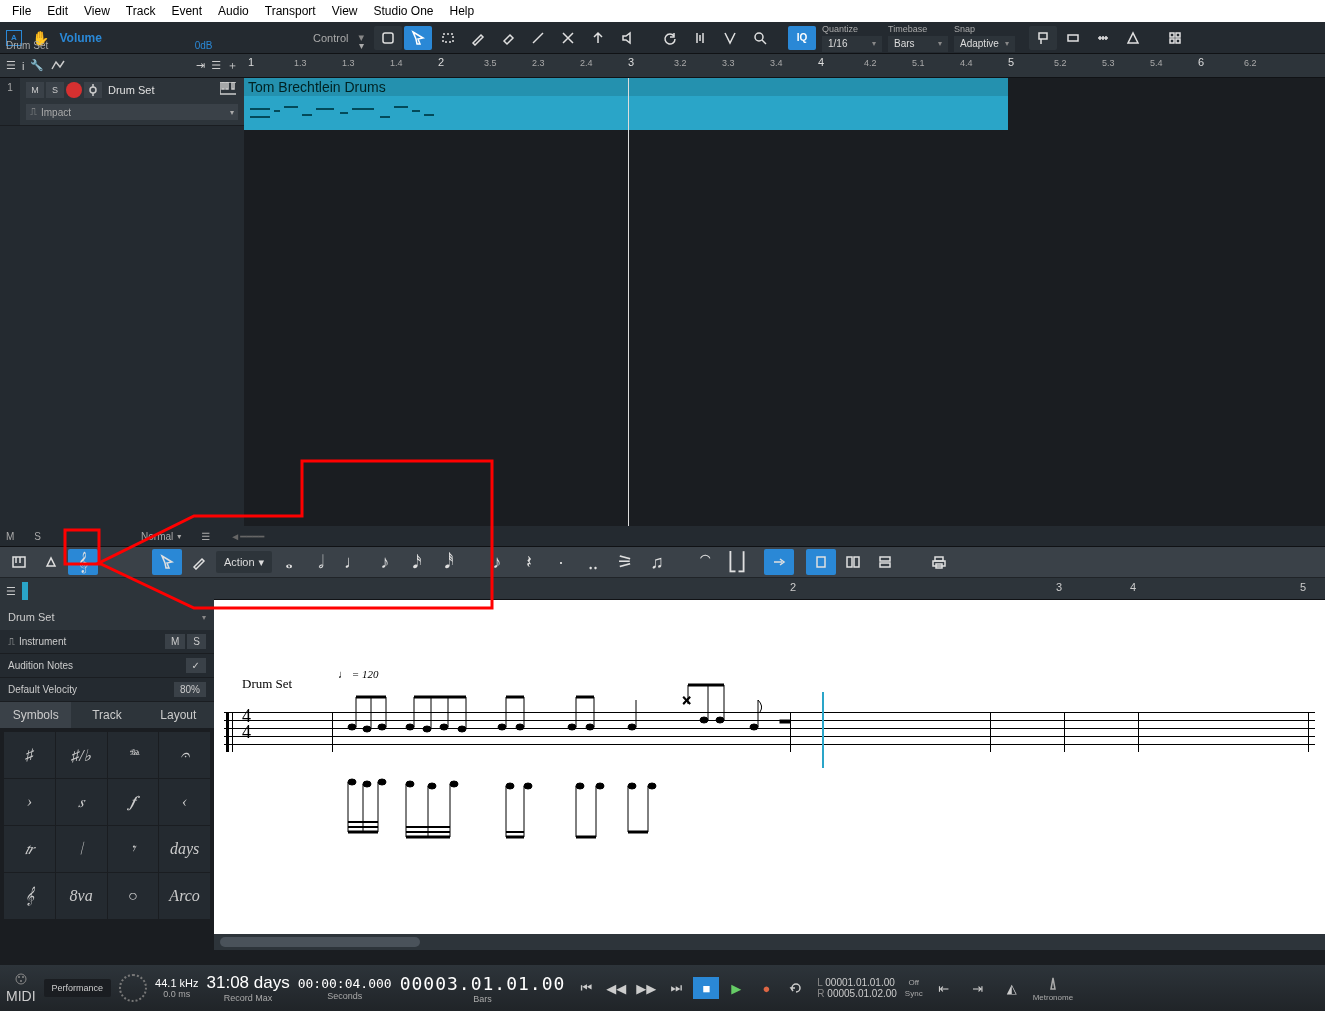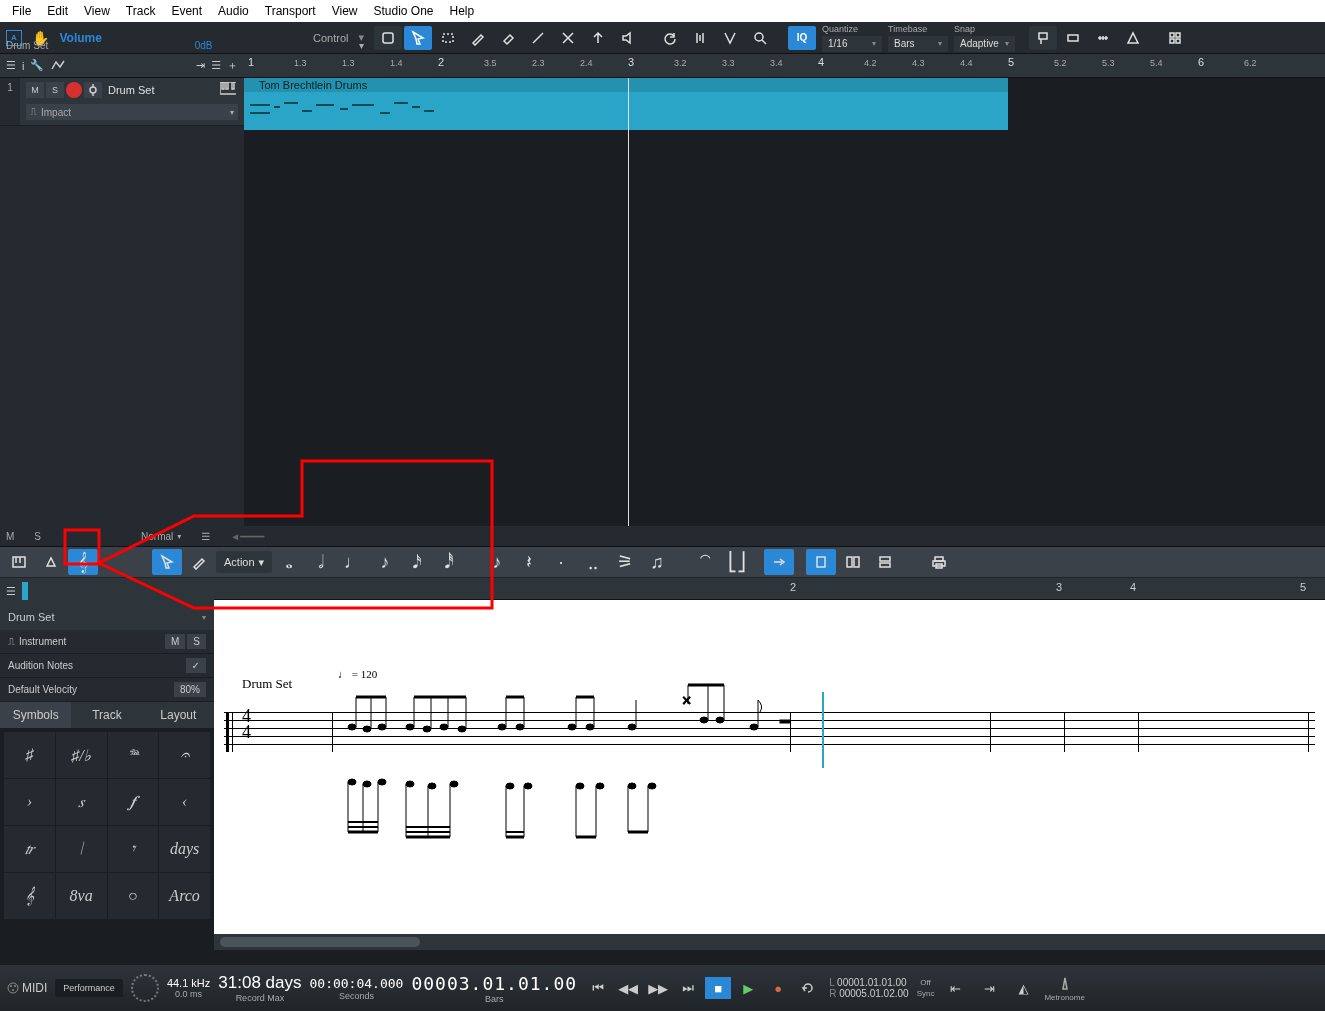--- a/index.html
+++ b/index.html
@@ -44,21 +44,21 @@
 .track .body { flex: 1; padding: 4px 6px; }
 .track .btns { display: flex; gap: 2px; align-items: center; }
 .ms { width: 18px; height: 16px; background: #3a4148; display: flex; align-items: center; justify-content: center; font-size: 9px; color: #ccc; }
 .ms.rec { background: #d63030; border-radius: 50%; width: 16px; height: 16px; }
 .ms.mon { width: 18px; height: 16px; background: #3a4148; }
 .track .name { color: #e0e0e0; font-size: 11px; margin-left: 4px; }
 .track .inst-row { display: flex; align-items: center; gap: 4px; margin-top: 6px; background: #3a4148; height: 16px; padding: 0 4px; font-size: 10px; color: #aaa; }
 .track .kbd { width: 18px; height: 14px; display: flex; align-items: center; }
 .arrange-canvas { flex: 1; position: relative; background: #1a1d21; }
 .clip { position: absolute; background: #2aa5c8; top: 0; height: 52px; }
-.clip .title { font-size: 11px; color: #022; background: rgba(0,0,0,0.12); padding: 1px 15px; }
+.clip .title { font-size: 14px; color: #022; background: rgba(0,0,0,0.12); padding: 1px 4px; }
 .clip .midi { height: 30px; position: relative; margin-top: 2px; }
 .clip .midi span { position: absolute; height: 2px; background: #034a5a; }
 .playline { position: absolute; top: 0; bottom: 0; width: 1px; background: #ddd; }
 
 
 .track-foot { height: 20px; background: #242a30; display: flex; align-items: center; padding: 0 6px; gap: 20px; color: #aaa; font-size: 10px; }
 .track-foot .combo { display: flex; align-items: center; gap: 4px; }
 
 
 .editor-toolbar { height: 32px; background: #3a4148; display: flex; align-items: center; padding: 0 4px; gap: 2px; border-top: 1px solid #101215; border-bottom: 1px solid #202428; }
@@ -77,31 +77,31 @@
 .side-tabs { display: flex; height: 26px; }
 .side-tabs div { flex: 1; display: flex; align-items: center; justify-content: center; font-size: 12px; background: #2d343a; }
 .side-tabs div.active { background: #3a4148; }
 .symgrid { flex: 1; display: grid; grid-template-columns: repeat(4, 1fr); grid-auto-rows: 46px; gap: 1px; background: #1a1d21; padding: 4px; }
 .symgrid div { background: #242a30; display: flex; align-items: center; justify-content: center; font-size: 16px; color: #ccc; font-style: italic; font-family: Georgia, serif; }
 .editor-canvas { flex: 1; background: #fff; position: relative; }
 .editor-ruler { height: 22px; background: #2d343a; border-bottom: 1px solid #101215; position: relative; padding-left: 120px; }
 .editor-ruler .et { position: absolute; color: #ccc; font-size: 11px; top: 3px; }
 .score-area { position: absolute; top: 22px; left: 0; right: 0; bottom: 16px; background: #fff; overflow: hidden; }
 .score-area .instr-label { position: absolute; left: 28px; top: 76px; color: #000; font-size: 13px; font-family: Georgia, serif; }
-.score-area .tempo { position: absolute; left: 124px; top: 68px; color: #000; font-size: 11px; font-family: Georgia, serif; }
+.score-area .tempo { position: absolute; left: 124px; top: 68px; color: #000; font-size: 11px; font-family: Georgia, serif; font-style: italic; }
 .staff { position: absolute; left: 10px; right: 10px; top: 112px; height: 40px; }
 .staff .line { position: absolute; left: 0; right: 0; height: 1px; background: #000; }
 .barline { position: absolute; top: 112px; height: 40px; width: 1px; background: #000; }
 .play-cursor { position: absolute; top: 92px; height: 76px; width: 2px; background: #2aa5c8; }
 .hscroll { position: absolute; left: 0; right: 0; bottom: 0; height: 16px; background: #2d343a; }
 .hscroll .thumb { position: absolute; left: 6px; width: 200px; top: 3px; height: 10px; background: #4a525a; border-radius: 5px; }
 
 
 .transport { position: absolute; left: 0; right: 0; bottom: 0; height: 46px; background: linear-gradient(#2d343a, #202428); display: flex; align-items: center; color: #ccc; padding: 0 6px; gap: 8px; }
-.transport .midi-ind { display: flex; flex-direction: row; align-items: center; gap: 2px; font-size: 12px; }
+.transport .midi-ind { display: flex; flex-direction: column; align-items: center; gap: 2px; font-size: 14px; }
 .transport .perf { display: flex; flex-direction: column; font-size: 9px; background: #1a1d21; padding: 4px 8px; border-radius: 2px; }
 .transport .spinner { width: 28px; height: 28px; border: 2px dotted #777; border-radius: 50%; }
 .transport .read { display: flex; flex-direction: column; font-size: 9px; color: #aaa; align-items: center; }
 .transport .big { font-family: "Segoe UI", monospace; font-size: 18px; color: #fff; letter-spacing: 1px; }
 .transport .btns { display: flex; gap: 4px; align-items: center; }
 .transport .pbtn { width: 26px; height: 22px; display: flex; align-items: center; justify-content: center; color: #ccc; font-size: 13px; }
 .transport .pbtn.stop { background: #2a88d6; color: #fff; }
 .locators { display: flex; flex-direction: column; font-size: 10px; font-family: monospace; }
 .locators .l::before { content: "L "; color: #888; }
 .locators .r::before { content: "R "; color: #888; }
@@ -284,21 +284,21 @@
     <span class="tick major" style="left:194px">2</span>
     <span class="tick" style="left:240px">3.5</span>
     <span class="tick" style="left:288px">2.3</span>
     <span class="tick" style="left:336px">2.4</span>
     <span class="tick major" style="left:384px">3</span>
     <span class="tick" style="left:430px">3.2</span>
     <span class="tick" style="left:478px">3.3</span>
     <span class="tick" style="left:526px">3.4</span>
     <span class="tick major" style="left:574px">4</span>
     <span class="tick" style="left:620px">4.2</span>
-    <span class="tick" style="left:668px">4.3</span>
+    <span class="tick" style="left:668px">5.1</span>
     <span class="tick" style="left:716px">4.4</span>
     <span class="tick major" style="left:764px">5</span>
     <span class="tick" style="left:810px">5.2</span>
     <span class="tick" style="left:858px">5.3</span>
     <span class="tick" style="left:906px">5.4</span>
     <span class="tick major" style="left:954px">6</span>
     <span class="tick" style="left:1000px">6.2</span>
   </div>
 </div>
 

